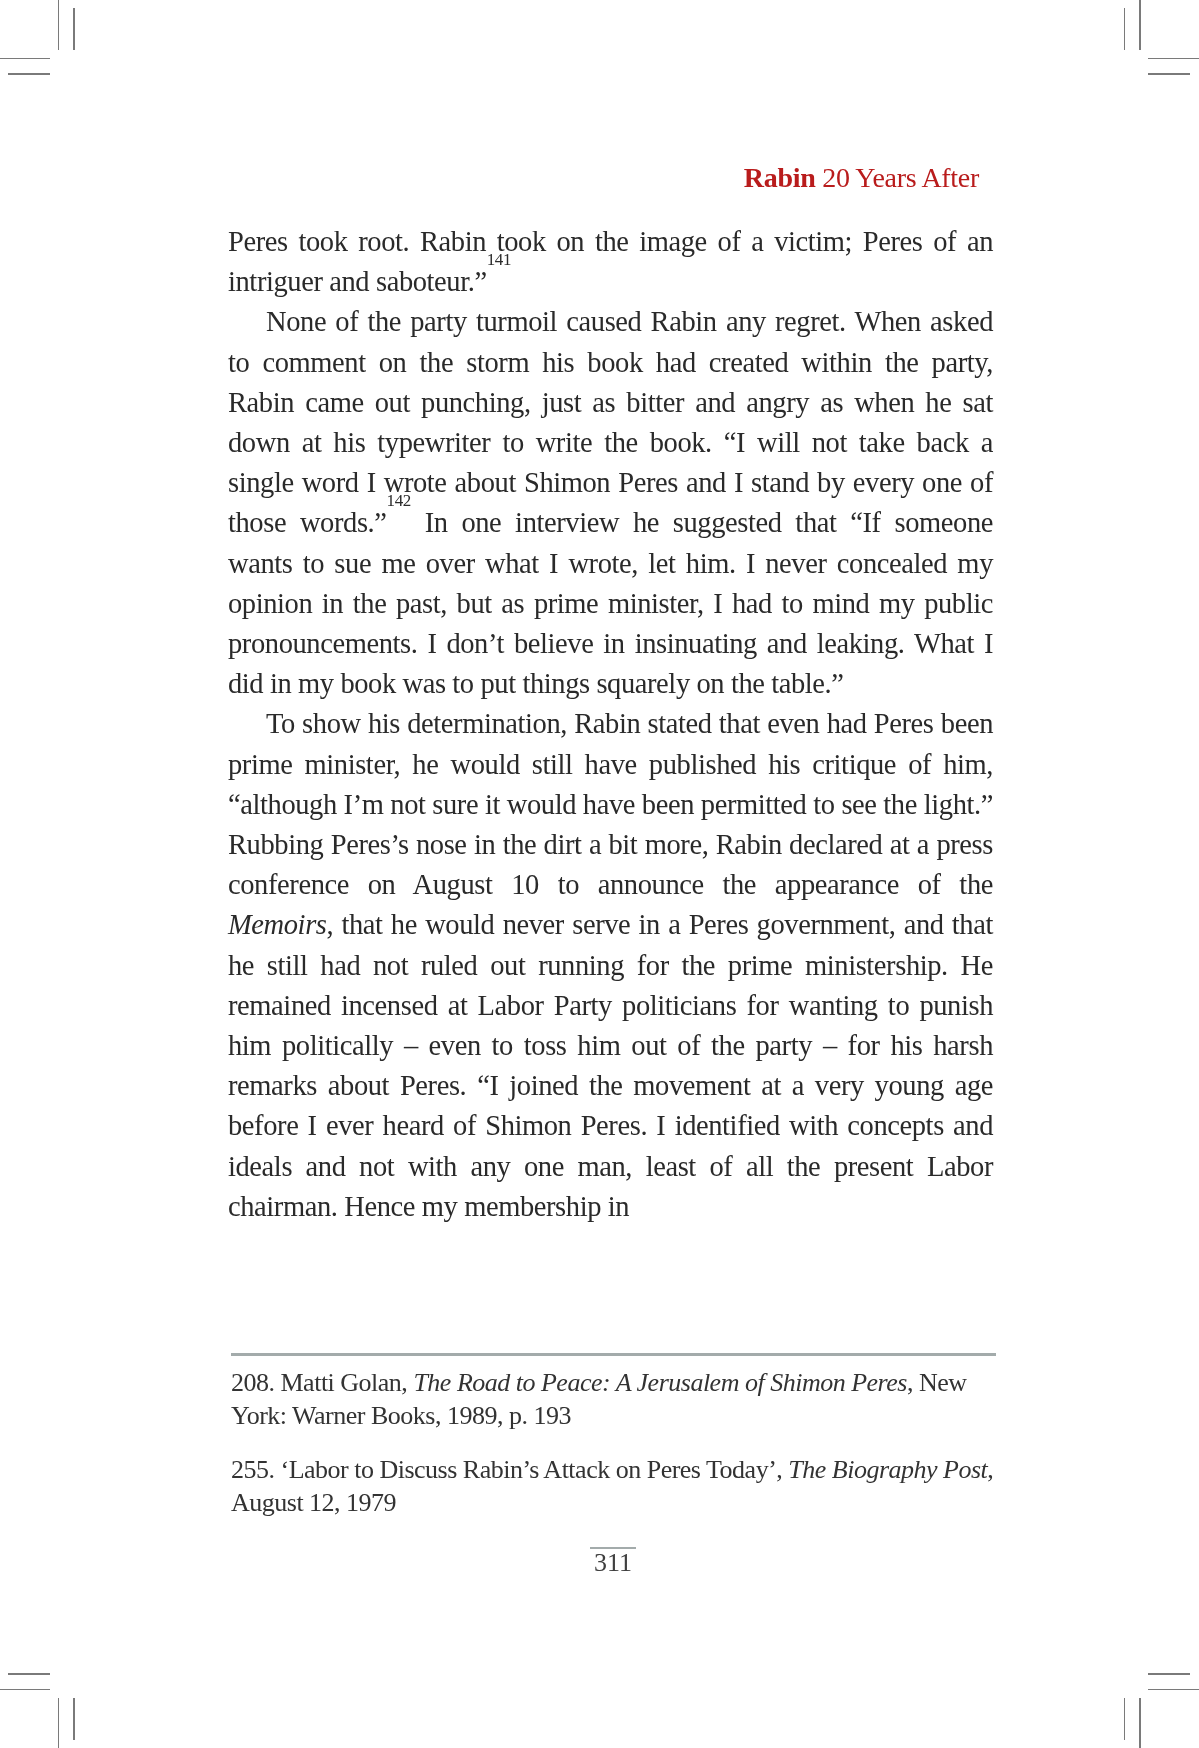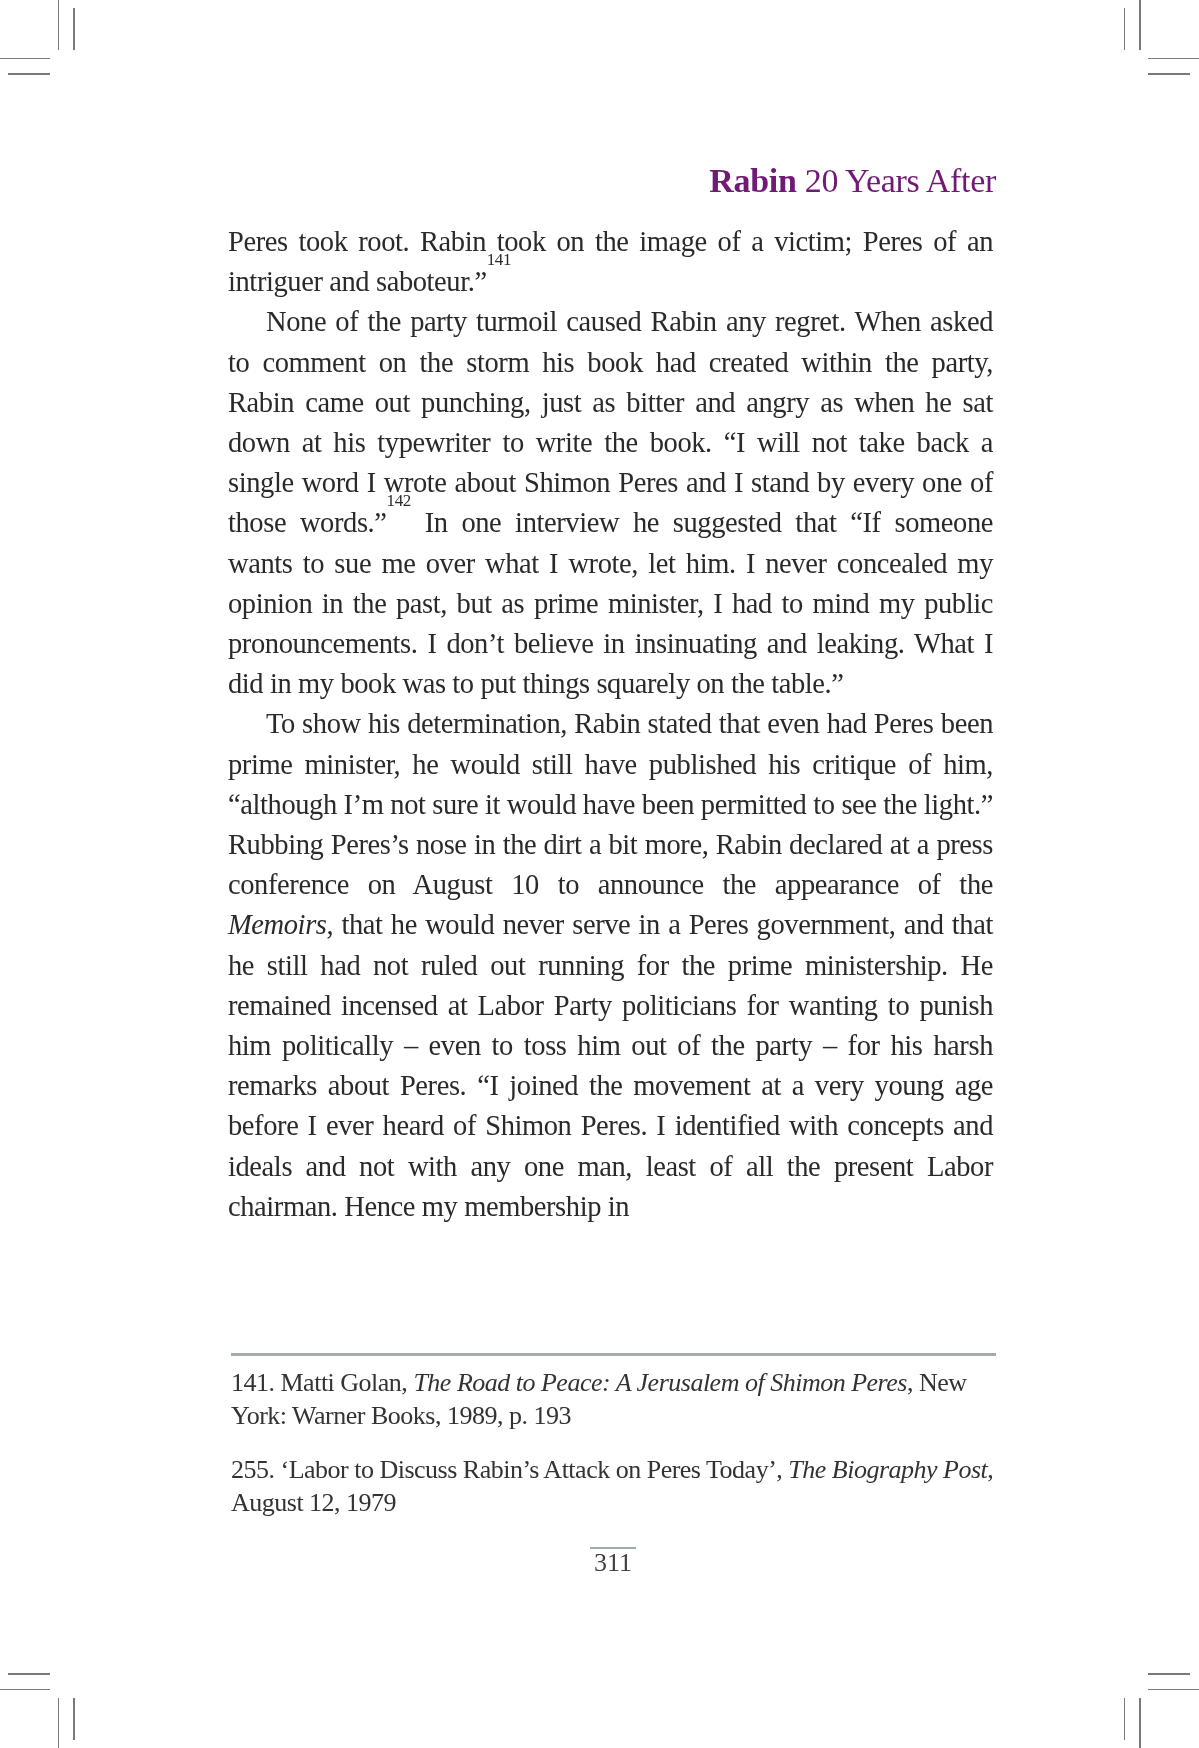--- a/index.html
+++ b/index.html
@@ -1,19 +1,19 @@
 <!DOCTYPE html>
 <html><head>
 <meta charset="utf-8">
 <style>
   html, body { margin:0; padding:0; background:#ffffff; }
   body { width:1199px; height:1748px; position:relative; overflow:hidden;
          font-family:"Liberation Serif", "DejaVu Serif", serif; color:#2a2a2a; }
   .mark { position:absolute; background:#7a7a7a; }
-  .running-head { position:absolute; top:162px; right:203px; font-size:34px; color:#701a75; letter-spacing:-0.3px; }
+  .running-head { position:absolute; top:162px; right:220px; font-size:28px; color:#b91c1c; letter-spacing:-0.3px; }
   .running-head b { font-weight:bold; }
   .body { position:absolute; left:221px; top:222px; width:765px; font-size:28.5px; line-height:40.2px;
           text-align:justify; letter-spacing:-0.4px;margin-left:7px; }
   .body p { margin:0; }
   .body p.indent { text-indent:38px; }
   sup { font-size:17px; vertical-align:top; position:relative; top:-2px; line-height:0; }
   .rule { position:absolute; left:231px; top:1353px; width:765px; height:3px; background:#a3abab; }
   .notes { position:absolute; left:231px; top:1366px; width:765px; font-size:26px; line-height:33px; letter-spacing:-0.5px; color:#333; }
   .notes p { margin:0 0 21px 0; }
   .folio { position:absolute; top:1547px; left:590px; width:46px; text-align:center; font-size:26px; color:#404040; border-top:2px solid #a3abab; line-height:28px; }
@@ -45,17 +45,17 @@
 
 <div class="body" id="body">
     <p><span>Peres took root. Rabin took on the image of a victim; Peres of an intriguer and saboteur.”</span><sup>141</sup></p>
     <p class="indent"><span>None of the party turmoil caused Rabin any regret. When asked to comment on the storm his book had created within the party, Rabin came out punching, just as bitter and angry as when he sat down at his typewriter to write the book. “I will not take back a single word I wrote about Shimon Peres and I stand by every one of those words.”</span><sup>142</sup><span> In one interview he suggested that “If someone wants to sue me over what I wrote, let him. I never concealed my opinion in the past, but as prime minister, I had to mind my public pronouncements. I don’t believe in insinuating and leaking. What I did in my book was to put things squarely on the table.”</span></p>
     <p class="indent"><span>To show his determination, Rabin stated that even had Peres been prime minister, he would still have published his critique of him, “although I’m not sure it would have been permitted to see the light.” Rubbing Peres’s nose in the dirt a bit more, Rabin declared at a press conference on August 10 to announce the appearance of the </span><i>Memoirs</i><span>, that he would never serve in a Peres government, and that he still had not ruled out running for the prime ministership. He remained incensed at Labor Party politicians for wanting to punish him politically – even to toss him out of the party – for his harsh remarks about Peres. “I joined the movement at a very young age before I ever heard of Shimon Peres. I identified with concepts and ideals and not with any one man, least of all the present Labor chairman. Hence my membership in</span></p>
   </div>
 
 <div class="rule"></div>
 
 <div class="notes" id="notes">
-    <p><span>141. Matti Golan, </span><i>The Road to Peace: A Jerusalem of Shimon Peres</i><span>, New York: Warner Books, 1989, p. 193</span></p>
+    <p><span>208. Matti Golan, </span><i>The Road to Peace: A Jerusalem of Shimon Peres</i><span>, New York: Warner Books, 1989, p. 193</span></p>
     <p><span>255. ‘Labor to Discuss Rabin’s Attack on Peres Today’, </span><i>The Biography Post</i><span>, August 12, 1979</span></p>
   </div>
 
 <div class="folio">311</div>
 
 </body></html>

